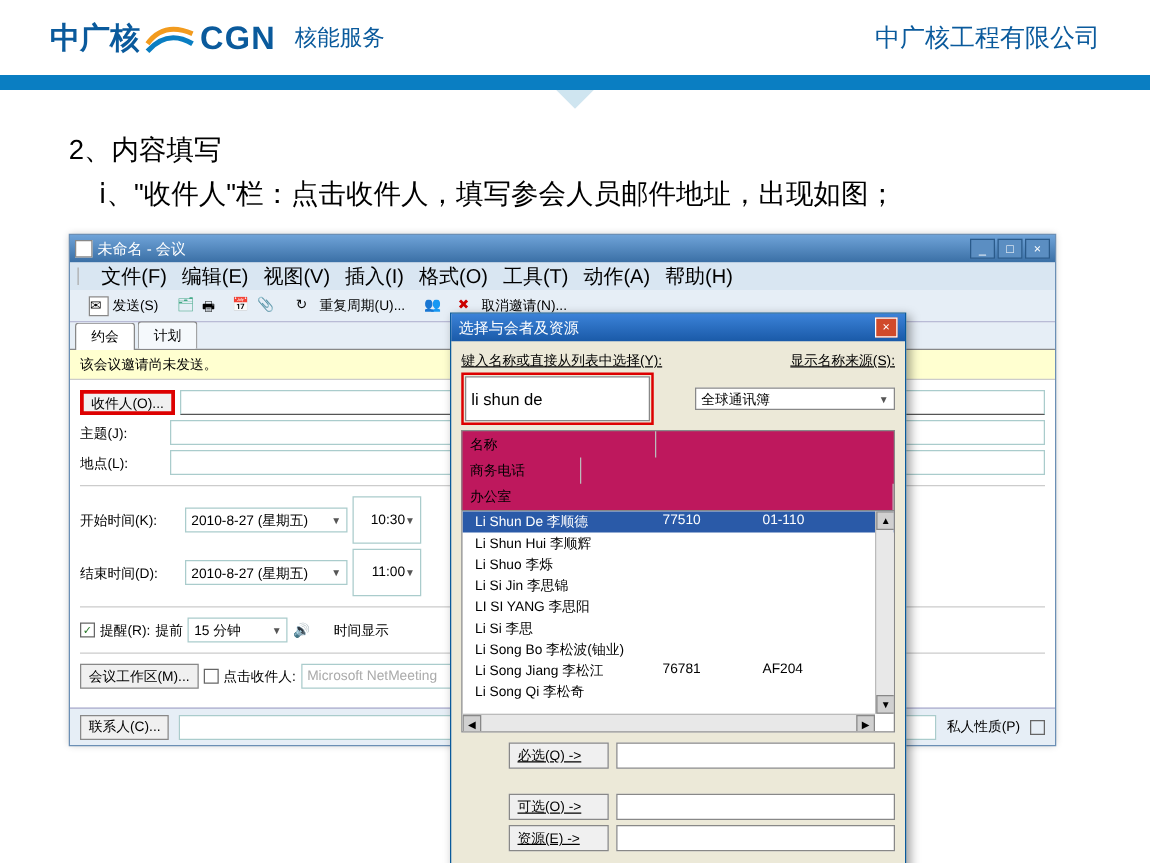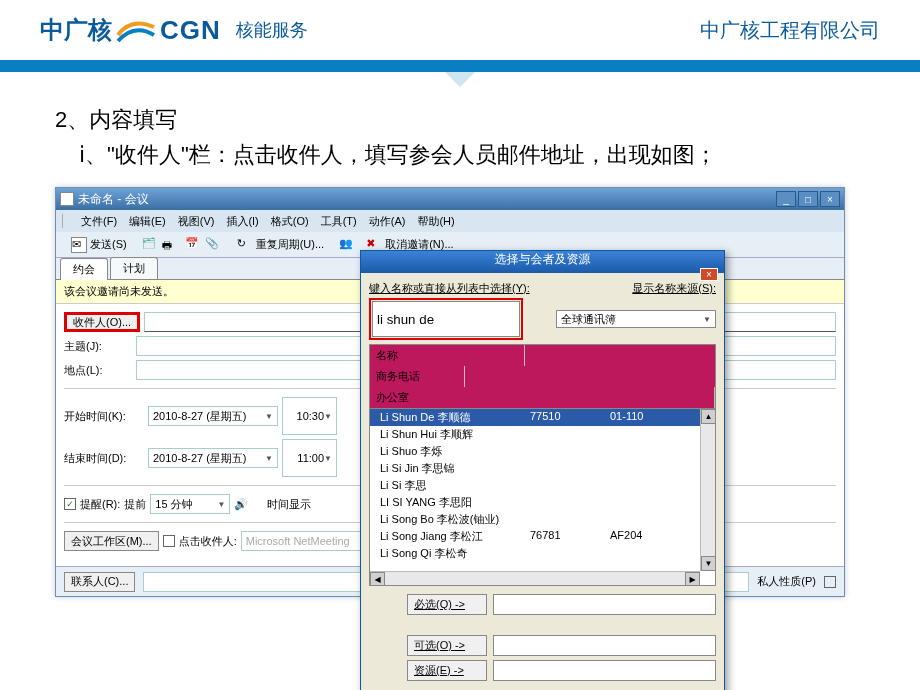--- a/index.html
+++ b/index.html
@@ -12,21 +12,21 @@
 .logo-sub { color: #0a5a9c; font-size: 18px; margin-left: 15px; }
 .company { color: #0a5a9c; font-size: 20px; margin-left: auto; }
 .blue-bar { height: 12px; background: #0a7ec2; position: relative; }
 .blue-bar::after { content: ""; position: absolute; left: 50%; top: 12px; transform: translateX(-50%); width: 0; height: 0; border-left: 15px solid transparent; border-right: 15px solid transparent; border-top: 15px solid #cfe5f0; }
 .content-text { padding: 30px 55px 15px; font-size: 22px; line-height: 1.6; }
 .app-container { margin: 0 55px; width: 790px; height: 410px; border: 1px solid #6b8fb5; position: relative; box-shadow: 0 0 6px rgba(0,0,0,0.2); }
 .titlebar { height: 22px; background: linear-gradient(#6fa3d8, #3a6fa5); display: flex; align-items: center; color: #fff; font-size: 12px; padding: 0 4px; }
 .titlebar .icon-file { width: 14px; height: 14px; background: #fff; border: 1px solid #888; margin-right: 4px; }
 .win-btns { margin-left: auto; display: flex; gap: 2px; }
 .win-btn { width: 20px; height: 16px; background: #5b8ec2; border: 1px solid #2a5a8a; display: flex; align-items: center; justify-content: center; color: #fff; font-size: 10px; }
-.menubar { height: 22px; background: #d9e6f2; display: flex; align-items: center; font-size: 11px; padding: 0 4px; gap: 4px; }
+.menubar { height: 22px; background: #d9e6f2; display: flex; align-items: center; font-size: 16px; padding: 0 4px; gap: 4px; }
 .menubar span { padding: 2px 4px; }
 .menubar .sep { border-left: 1px solid #aaa; height: 14px; margin: 0 2px; }
 .toolbar { height: 26px; background: #e6eef6; border-bottom: 1px solid #aac; display: flex; align-items: center; font-size: 11px; padding: 0 4px; gap: 4px; }
 .toolbar .tb-btn { padding: 2px 6px; border: 1px solid transparent; display: flex; align-items: center; gap: 3px; }
 .toolbar .tb-icon { width: 16px; height: 16px; display: inline-block; }
 .tabs { height: 22px; background: #e6eef6; display: flex; align-items: end; padding: 0 4px; font-size: 11px; border-bottom: 1px solid #888; }
 .tab { padding: 3px 12px; border: 1px solid #888; border-bottom: none; background: #f5f9fc; margin-right: 2px; border-radius: 3px 3px 0 0; }
 .tab.active { background: #fff; position: relative; top: 1px; }
 .notice { background: #ffffd0; padding: 4px 8px; font-size: 11px; border-bottom: 1px solid #ccc; }
 .form-area { padding: 8px; font-size: 11px; }
@@ -35,21 +35,21 @@
 .btn-recipient { border: 3px solid #d00; }
 .input-field { border: 1px solid #acc; height: 20px; flex: 1; padding: 0 4px; background: #fff; }
 .date-combo { border: 1px solid #acc; height: 20px; width: 130px; padding: 0 4px; display: flex; align-items: center; justify-content: space-between; }
 .time-combo { border: 1px solid #acc; height: 38px; width: 55px; padding: 0 4px; display: flex; align-items: center; justify-content: flex-end; }
 .dd-arrow { font-size: 8px; color: #555; }
 .chk { width: 12px; height: 12px; border: 1px solid #666; display: inline-flex; align-items: center; justify-content: center; font-size: 9px; color: #2a7a2a; }
 .divider { border-top: 1px solid #ccc; margin: 8px 0; }
 .bottom-bar { position: absolute; bottom: 0; left: 0; right: 0; height: 30px; background: #e6eef6; display: flex; align-items: center; padding: 0 8px; font-size: 11px; gap: 8px; border-top: 1px solid #aac; }
 
 .dialog { position: absolute; left: 360px; top: 250px; width: 365px; background: #ece9d8; border: 1px solid #0a5a9c; box-shadow: 3px 3px 8px rgba(0,0,0,0.4); }
-.dlg-title { height: 22px; background: linear-gradient(#3b82d8, #1a5aa8); color: #fff; font-size: 12px; display: flex; align-items: center; padding: 0 6px; flex-direction: column; }
+.dlg-title { height: 22px; background: linear-gradient(#3b82d8, #1a5aa8); color: #fff; font-size: 12px; display: flex; align-items: center; padding: 0 6px; }
 .dlg-close { margin-left: auto; width: 18px; height: 16px; background: #d04a2a; border: 1px solid #fff; display: flex; align-items: center; justify-content: center; font-size: 10px; }
 .dlg-body { padding: 8px; font-size: 11px; }
 .dlg-row { display: flex; align-items: center; gap: 10px; margin-bottom: 2px; }
 .dlg-label { font-size: 11px; }
 .dlg-search-wrap { border: 2px solid #d00; padding: 1px; }
 .dlg-input { border: 1px solid #888; height: 18px; width: 148px; padding: 17px 4px; }
 .dlg-select { border: 1px solid #888; height: 18px; width: 160px; display: flex; align-items: center; justify-content: space-between; padding: 0 4px; background: #fff; }
 .list-head { display: flex; background: #be185d; border: 1px solid #888; border-bottom: none; margin-top: 4px; flex-direction: column; }
 .list-head div { padding: 3px 6px; border-right: 1px solid #bbb; font-size: 11px; }
 .list-box { border: 1px solid #888; border-top: 1px solid #888; height: 178px; overflow: hidden; background: #fff; position: relative; }
@@ -246,26 +246,26 @@
             <span class="c1">Li Shuo 李烁</span>
             <span class="c2"></span>
             <span class="c3"></span>
           </div>
           <div class="list-item">
             <span class="c1">Li Si Jin 李思锦</span>
             <span class="c2"></span>
             <span class="c3"></span>
           </div>
           <div class="list-item">
+            <span class="c1">LI SI YANG 李思阳</span>
+            <span class="c2"></span>
+            <span class="c3"></span>
+          </div>
+          <div class="list-item">
             <span class="c1">Li Si 李思</span>
-            <span class="c2"></span>
-            <span class="c3"></span>
-          </div>
-          <div class="list-item">
-            <span class="c1">LI SI YANG 李思阳</span>
             <span class="c2"></span>
             <span class="c3"></span>
           </div>
           <div class="list-item">
             <span class="c1">Li Song Bo 李松波(铀业)</span>
             <span class="c2"></span>
             <span class="c3"></span>
           </div>
           <div class="list-item">
             <span class="c1">Li Song Jiang 李松江</span>

